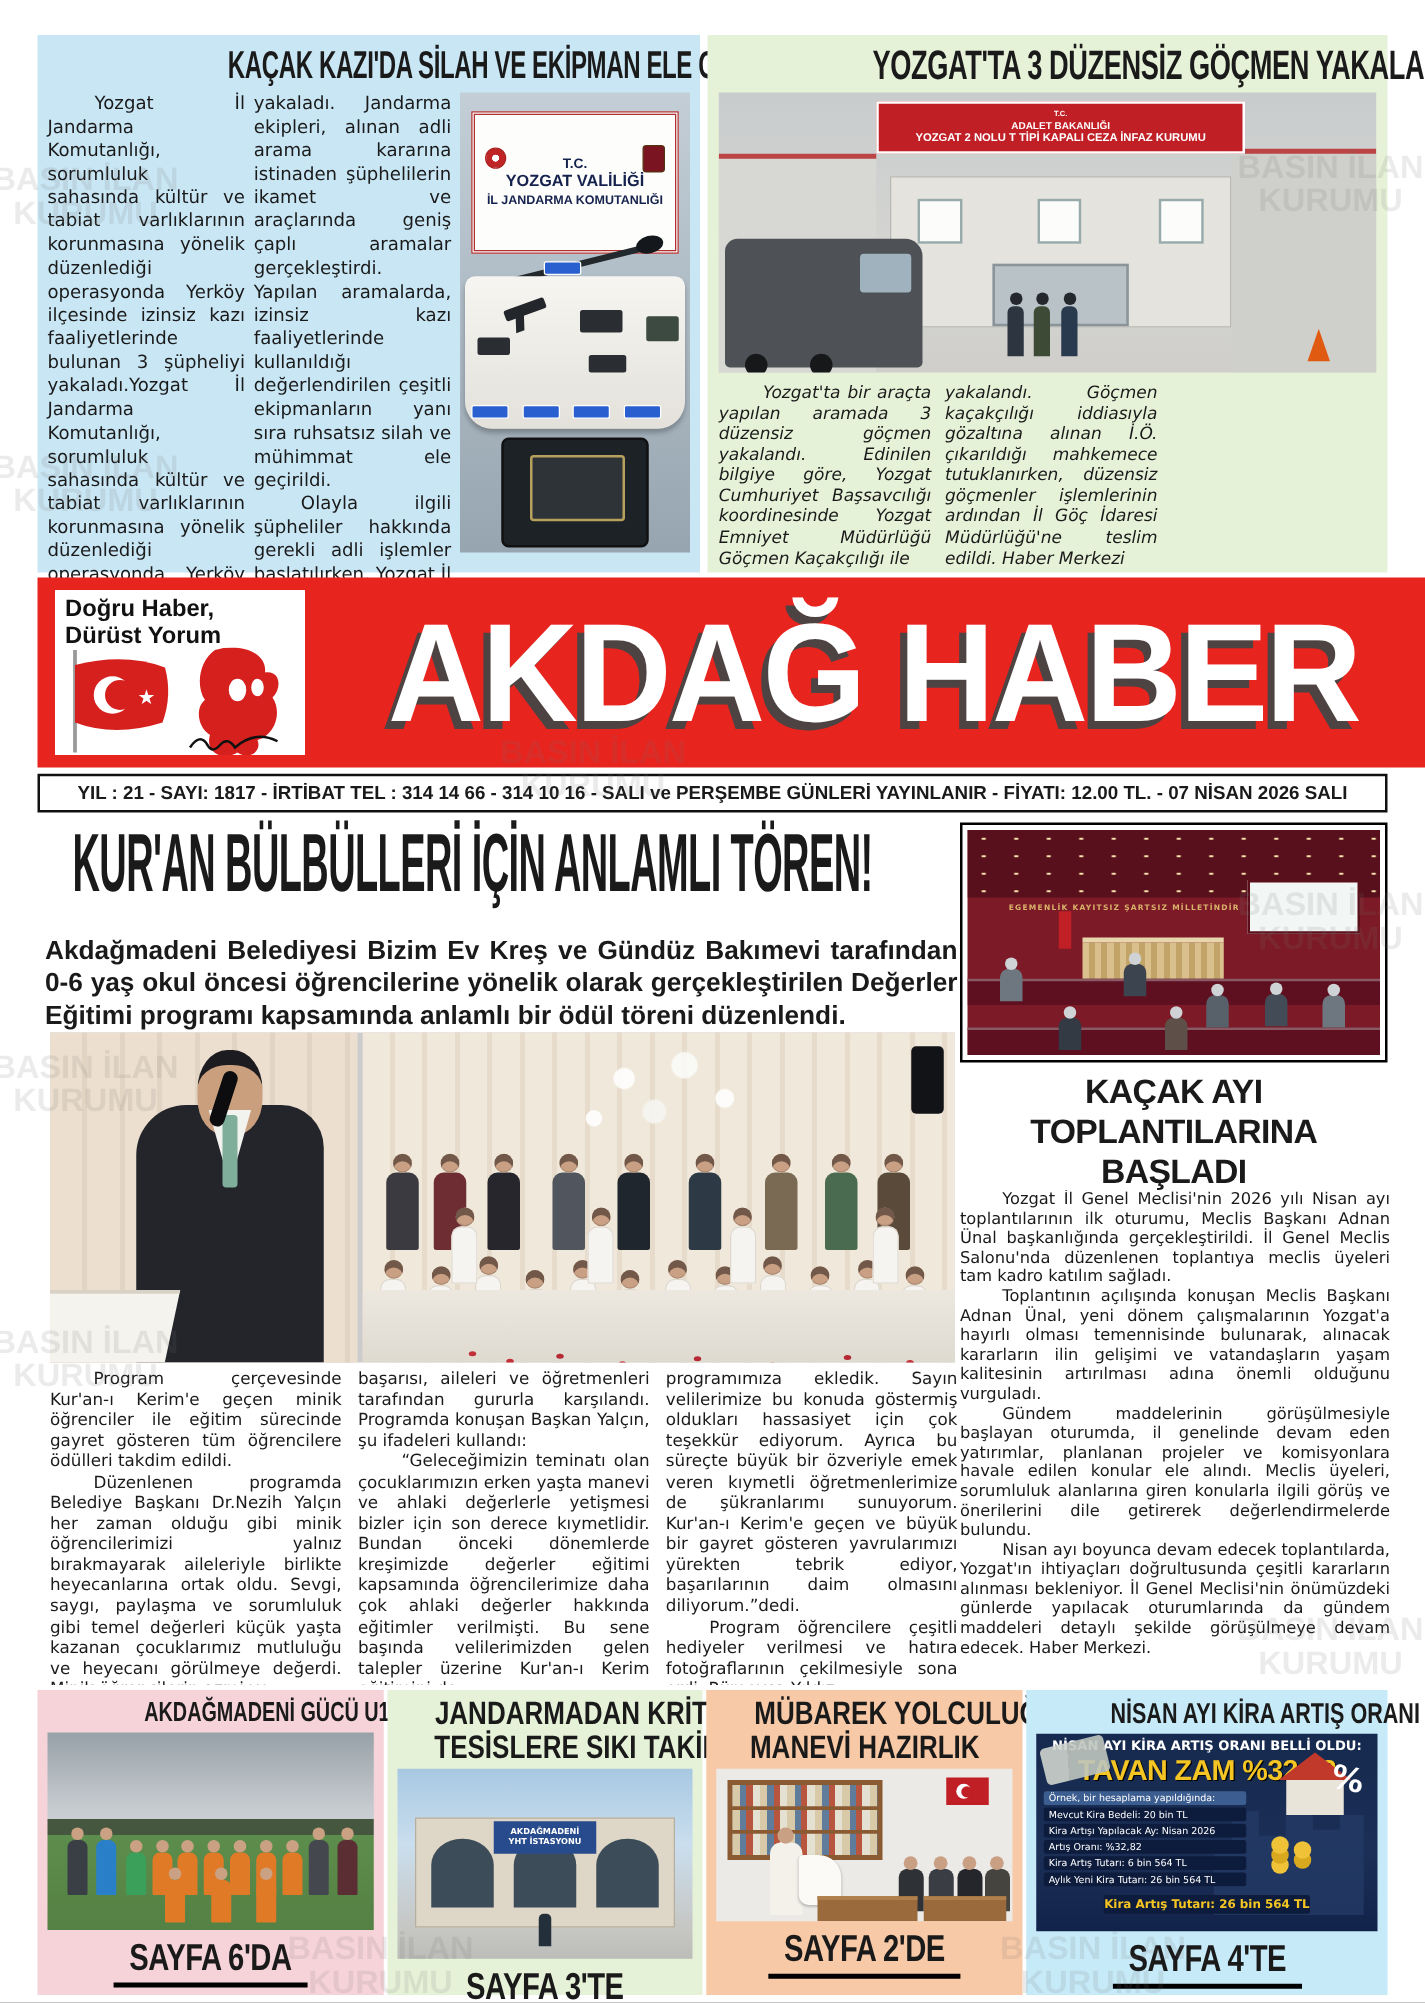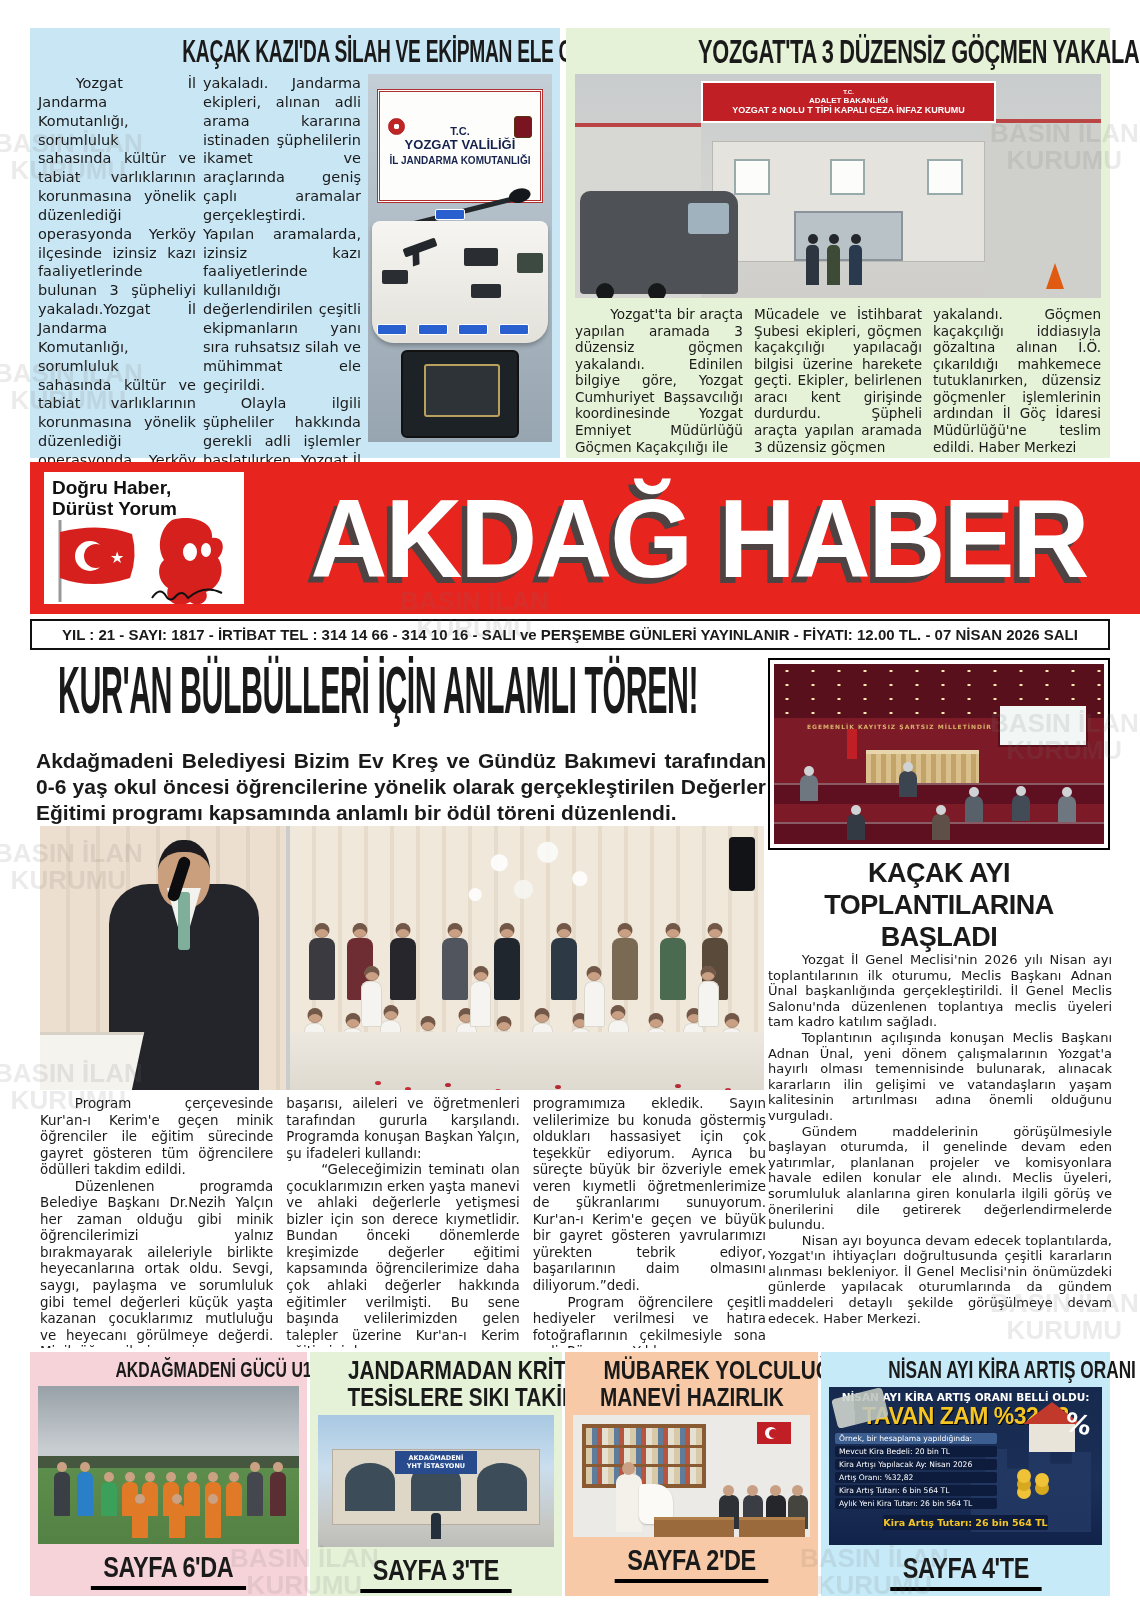--- a/index.html
+++ b/index.html
@@ -39,21 +39,21 @@
   .pbldg { position:absolute; left:26%; top:30%; width:52%; height:54%; background:#e4e3dd; border:1px solid #b9b8b2; }
   .pwin { position:absolute; top:14%; width:13%; height:30%; background:#fcfcfa; border:2px solid #9aa; }
   .pdoor { position:absolute; left:30%; bottom:0; width:40%; height:42%; background:#b9c2c6; border:2px solid #8a949a; }
   .pbanner { position:absolute; left:24%; top:3%; width:56%; height:19%; background:#c01f26; border:2px solid #fff; color:#fff; text-align:center; font-weight:bold; font-family:"Liberation Sans",sans-serif; display:flex; flex-direction:column; justify-content:center; line-height:1.15; }
   .pvan { position:absolute; left:1%; bottom:2%; width:30%; height:46%; background:#4e5256; border-radius:10px 14px 4px 4px; }
   .pvan::before { content:""; position:absolute; right:6%; top:12%; width:26%; height:30%; background:#9fb2bd; border-radius:3px; }
   .pvan::after { content:""; position:absolute; left:10%; bottom:-7px; width:18px; height:18px; background:#16181a; border-radius:50%; box-shadow:52px 0 0 #16181a; }
   .pfig { position:absolute; bottom:6%; width:13px; height:40px; background:#2c3540; border-radius:5px 5px 0 0; }
   .pfig::before { content:""; position:absolute; top:-11px; left:2px; width:10px; height:10px; border-radius:50%; background:#24282c; }
   .pcone { position:absolute; right:7%; bottom:4%; width:0; height:0; border-left:9px solid transparent; border-right:9px solid transparent; border-bottom:26px solid #e05a12; }
-  .art2 .bodyrow { display:flex; gap:11px; margin-top:8px; }
+  .art2 .bodyrow { display:flex; gap:11px; margin-top:8px;font-style:italic; }
   .art2 .tcol { width:170px; font-size:13.6px; line-height:1.22; }
   
   .mast { position:absolute; left:30px; top:462px; width:1120px; height:152px; background:#e8241f; }
   .logo { position:absolute; left:14px; top:10px; width:200px; height:132px; background:#fff; padding:6px 8px; }
   .tagline { font-family:"Liberation Sans",sans-serif; font-weight:bold; font-size:19px; line-height:1.1; color:#111; }
   .logoart { position:absolute; left:0; bottom:0; width:100%; height:86px; }
   .title { position:absolute; left:218px; right:0; top:0; height:152px; display:flex; align-items:center; justify-content:center; }
   .title .cond { font-size:112px; color:#fff; letter-spacing:-2px; text-shadow:-6px 6px 0 rgba(70,70,70,.95); }
   .infobar { position:absolute; left:30px; top:619px; width:1080px; height:31px; border:2px solid #101010; background:#fff; display:flex; align-items:center; justify-content:center; font-family:"Liberation Sans",sans-serif; font-weight:bold; font-size:15px; white-space:nowrap; }
   
@@ -100,21 +100,21 @@
   .pageref .cond { font-size:30px; --sx:.78; border-bottom:4px solid #000; padding:0 16px 2px; }
   .bphoto { position:relative; width:100%; overflow:hidden; margin-top:3px; }
   
   .b1 { left:30px; width:277px; background:#f6d3d9; }
   .foot { height:158px; background:linear-gradient(#98a1a8 0%,#c8cdd1 40%,#c8cdd1 44%,#45583f 44%,#45583f 52%,#5d8d4c 52%,#548144 100%); }
   .pl { position:absolute; bottom:18%; width:16px; height:34px; border-radius:6px 6px 1px 1px; background:#e07a27; }
   .pl::before { content:""; position:absolute; top:-10px; left:3px; width:10px; height:10px; border-radius:50%; background:#caa183; }
   
   .b2 { left:310px; width:252px; background:#e6f2d8; }
   .b2 .bh .cond,.b3 .bh .cond { font-size:26px; --sx:.8; line-height:1.05; }
-  .stat { height:132px; background:linear-gradient(#a8c8e2 0%,#cadeee 40%,#c6c6c2 85%,#bcbcb8 100%); }
+  .stat { height:152px; background:linear-gradient(#a8c8e2 0%,#cadeee 40%,#c6c6c2 85%,#bcbcb8 100%); }
   .sbldg { position:absolute; left:6%; top:26%; width:88%; height:58%; background:#ded6c6; border:1px solid #b6ae9e; }
   .sarch { position:absolute; top:18%; width:24%; height:64%; background:#3c4c58; border-radius:50% 50% 0 0/38% 38% 0 0; }
   .ssign { position:absolute; left:30%; top:2%; width:40%; height:30%; background:#274b8c; color:#fff; font-size:6.5px; font-weight:bold; line-height:1.2; display:flex; flex-direction:column; justify-content:center; }
   .sfig { position:absolute; left:48%; bottom:6%; width:10px; height:26px; background:#23303c; border-radius:4px 4px 0 0; }
   
   .b3 { left:565px; width:253px; background:#f8c9a6; }
   .room { height:122px; background:#eceae6; }
   .shelf { position:absolute; left:4%; top:8%; width:52%; height:52%; background:#8a5a33; padding:4px; display:flex; flex-direction:column; gap:3px; }
   .srow { flex:1; background:repeating-linear-gradient(90deg,#d8c9a8 0 6px,#5f7d9a 6px 11px,#b8553f 11px 16px,#e4e0d2 16px 22px); }
   .rflag { position:absolute; right:8%; top:6%; width:34px; height:22px; background:#c01f26; }
@@ -243,23 +243,20 @@
       </div>
       <div class="pvan"></div>
       <span class="pfig" style="left:44%"></span>
       <span class="pfig" style="left:48%;background:#3d4a36"></span>
       <span class="pfig" style="left:52%;background:#2a3a4e"></span>
       <span class="pcone"></span>
     </div>
     <div class="bodyrow">
       <div class="tcol">
           <p class="body">Yozgat'ta bir araçta yapılan aramada 3 düzensiz göçmen yakalandı. Edinilen bilgiye göre, Yozgat Cumhuriyet Başsavcılığı koordinesinde Yozgat Emniyet Müdürlüğü Göçmen Kaçakçılığı ile</p>
-        </div>
-      <div class="tcol">
-          <p class="body" style="text-indent:0">Mücadele ve İstihbarat Şubesi ekipleri, göçmen kaçakçılığı yapılacağı bilgisi üzerine harekete geçti. Ekipler, belirlenen aracı kent girişinde durdurdu. Şüpheli araçta yapılan aramada 3 düzensiz göçmen</p>
         </div>
       <div class="tcol">
           <p class="body" style="text-indent:0">yakalandı. Göçmen kaçakçılığı iddiasıyla gözaltına alınan İ.Ö. çıkarıldığı mahkemece tutuklanırken, düzensiz göçmenler işlemlerinin ardından İl Göç İdaresi Müdürlüğü'ne teslim edildi. Haber Merkezi</p>
         </div>
     </div>
   </section>
 
   <header class="mast">
     <div class="logo">
       <div class="tagline">

